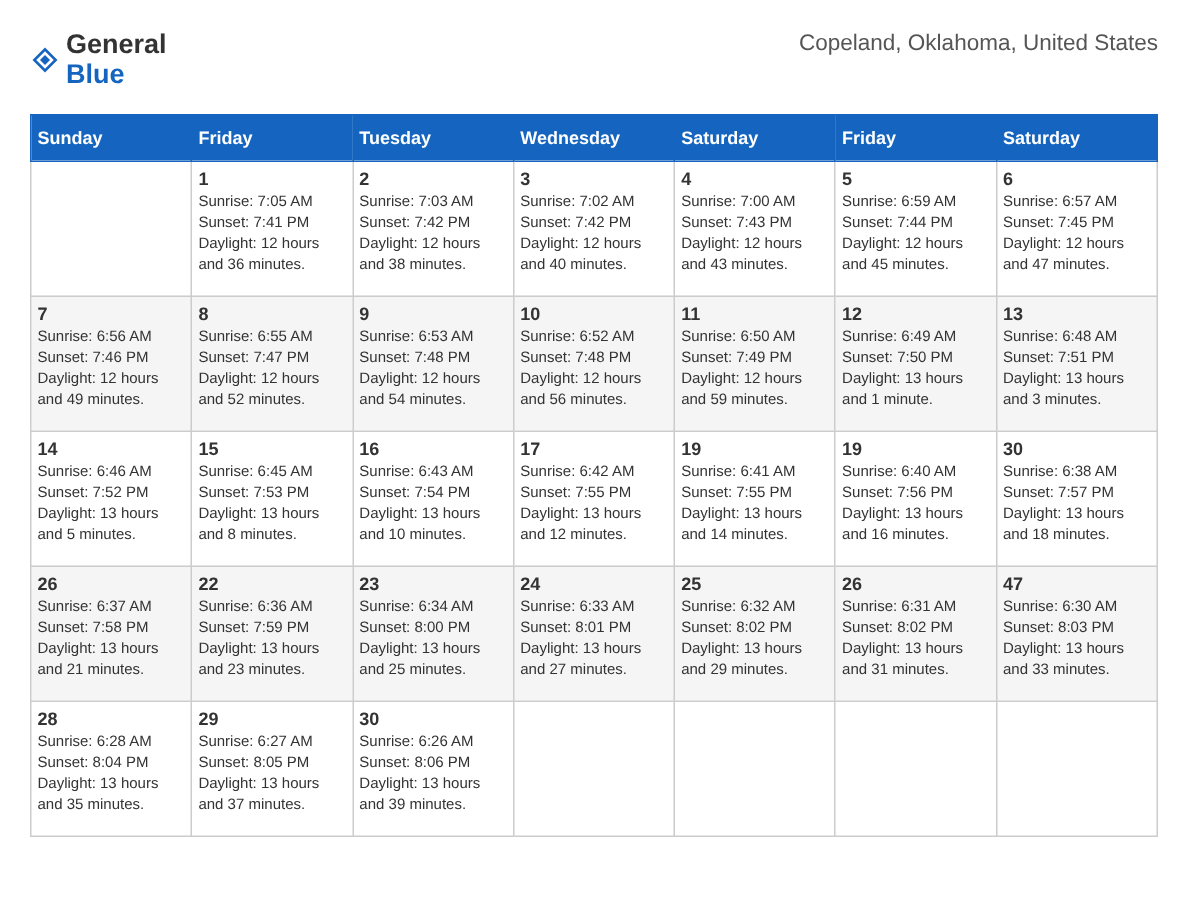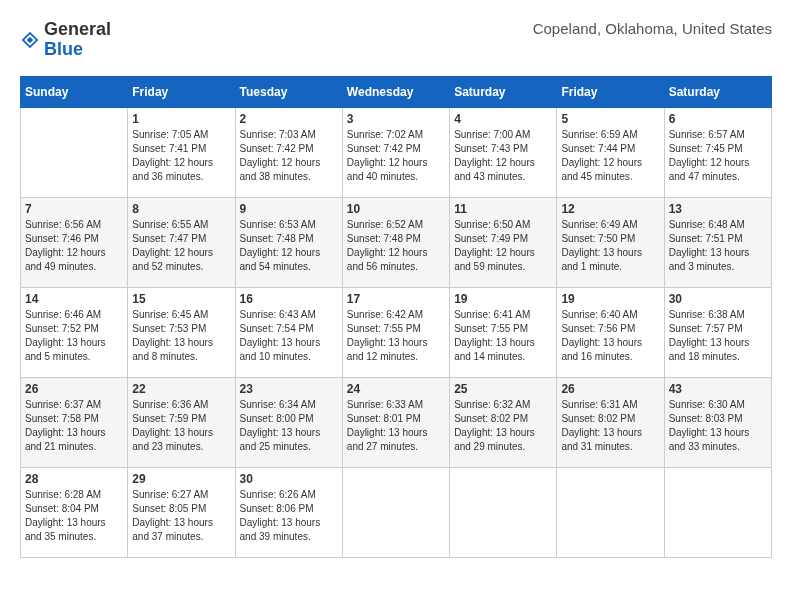--- a/index.html
+++ b/index.html
@@ -230,21 +230,21 @@
         </td>
         <td>
           <div class="day-number">25</div>
           <div class="day-info">Sunrise: 6:32 AM<br>Sunset: 8:02 PM<br>Daylight: 13 hours and 29 minutes.</div>
         </td>
         <td>
           <div class="day-number">26</div>
           <div class="day-info">Sunrise: 6:31 AM<br>Sunset: 8:02 PM<br>Daylight: 13 hours and 31 minutes.</div>
         </td>
         <td>
-          <div class="day-number">43</div>
+          <div class="day-number">47</div>
           <div class="day-info">Sunrise: 6:30 AM<br>Sunset: 8:03 PM<br>Daylight: 13 hours and 33 minutes.</div>
         </td>
       </tr>
       <tr>
         <td>
           <div class="day-number">28</div>
           <div class="day-info">Sunrise: 6:28 AM<br>Sunset: 8:04 PM<br>Daylight: 13 hours and 35 minutes.</div>
         </td>
         <td>
           <div class="day-number">29</div>

